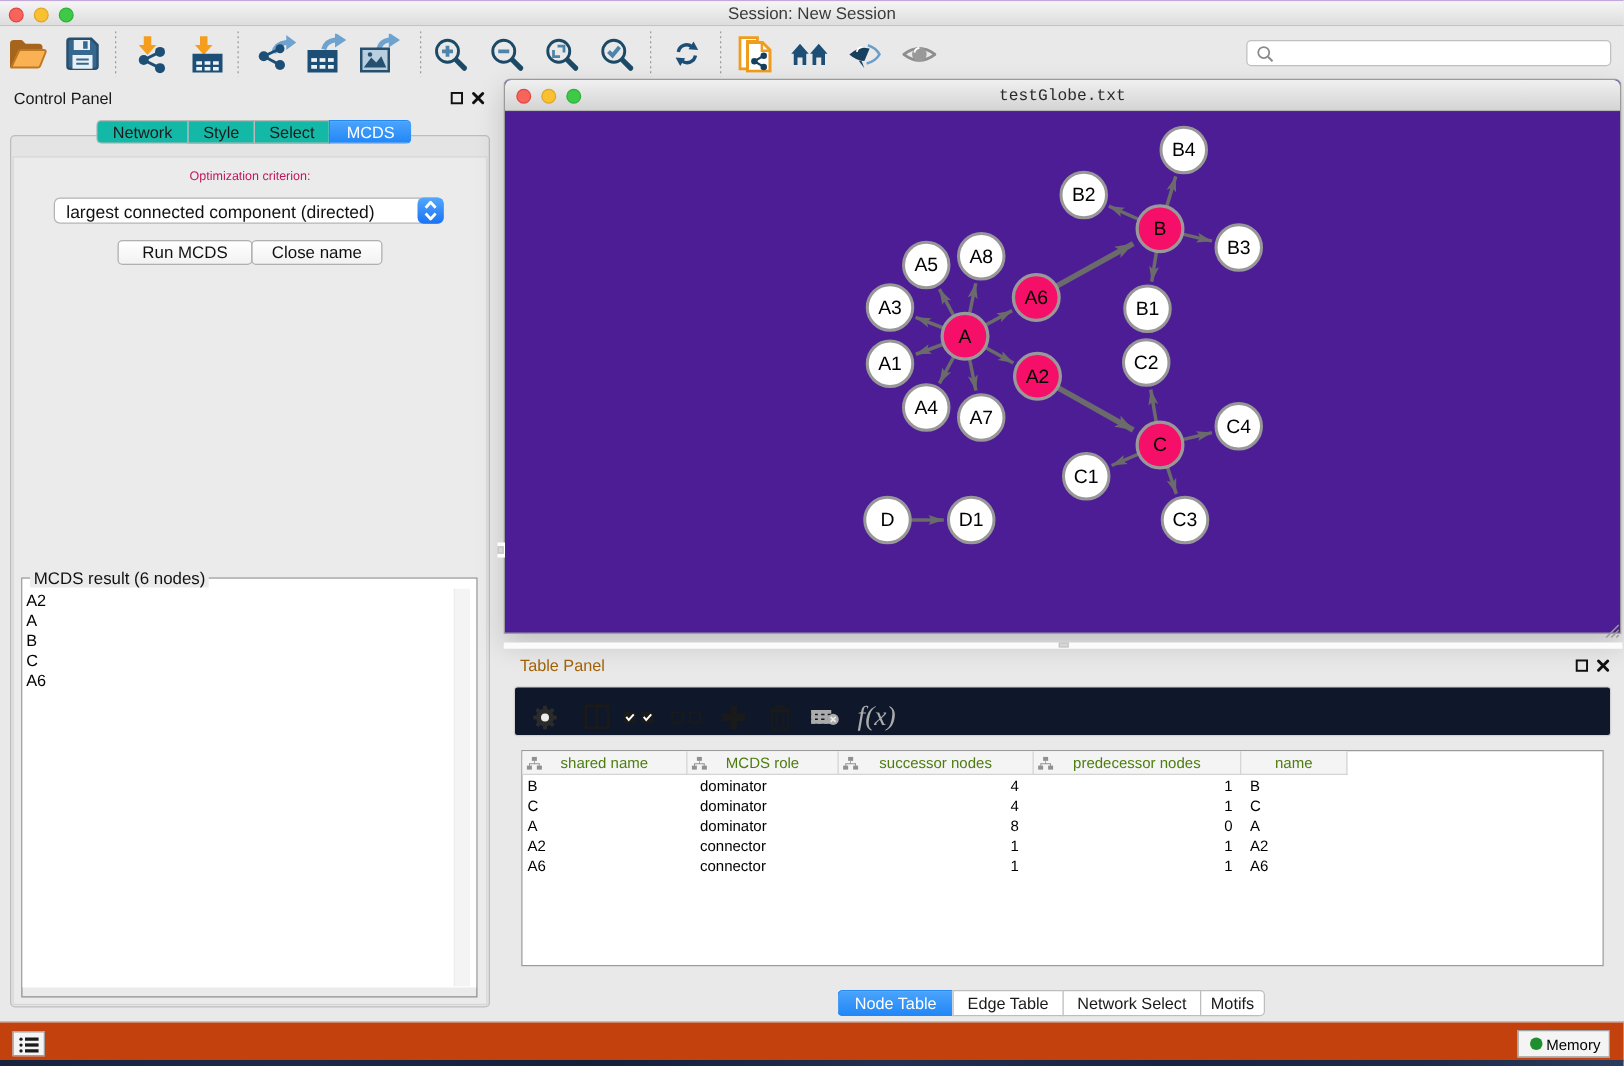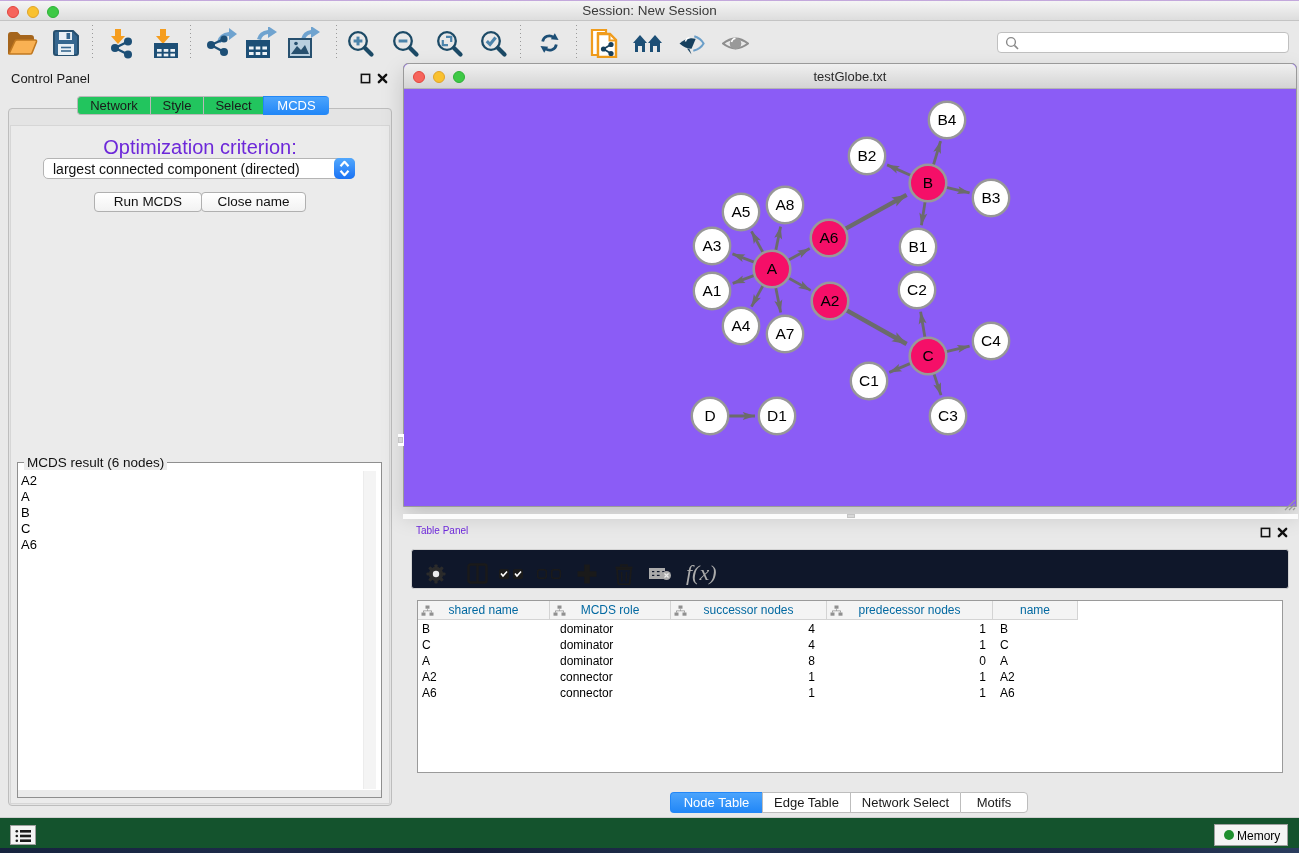--- a/index.html
+++ b/index.html
@@ -18,63 +18,63 @@
   background-image:linear-gradient(#9a9a9a 1.5px, transparent 1.5px); background-size:1px 4px; }
 .ticon { position:absolute; top:0; }
 #searchbox { position:absolute; left:997px; top:11px; width:292px; height:21px; background:#fff;
   border:1px solid #c0c0c0; border-radius:4px; }
 
 #cp-title { left:11px; top:71px; font-size:13px; color:#1a1a1a; }
 #cp-box { left:8px; top:108px; width:384px; height:698px; background:#e4e4e4;
   border:1px solid #bdbdbd; border-radius:4px; }
 #cp-inner { left:10px; top:125px; width:380px; height:679px; background:#ebebeb; border:1px solid #d6d6d6;}
 #tabs { left:77px; top:96px; height:19px; display:flex; font-size:13px; }
-.tab { background:#22c55e; border:1px solid #b9b9b9; border-right:none; color:#1a1a1a;
+.tab { background:#14b8a6; border:1px solid #b9b9b9; border-right:none; color:#1a1a1a;
   display:flex; align-items:center; justify-content:center; height:19px; }
 .tab.first { border-radius:4px 0 0 4px; }
 .tab.sel { background:linear-gradient(#4ba4fc,#2287f7); color:#fff; border-color:#2287f7;
   border-radius:0 4px 4px 0; }
-#opt-label { left:0px; top:136px; width:400px; text-align:center; font-size:20px; color:#6d28d9; }
+#opt-label { left:0px; top:136px; width:400px; text-align:center; font-size:10px; color:#be185d; }
 #dropdown { left:43px; top:158px; width:312px; height:21px; background:#fff;
   border:1px solid #b4b4b4; border-radius:5px; font-size:14px; color:#111; }
 #dropdown .txt { position:absolute; left:9px; top:2px; }
 #dd-btn { position:absolute; right:-1px; top:-1px; width:21px; height:21px; border-radius:5px;
   background:linear-gradient(#52a8fd,#1a72f4); }
 .btn { position:absolute; height:20px; background:linear-gradient(#ffffff,#f2f2f2); border:1px solid #b0b0b0;
   border-radius:4px; font-size:13.5px; color:#111; text-align:center; line-height:18px; }
 #fieldset { left:17px; top:462px; width:365px; height:336px; border:1px solid #8f8f8f; }
 #fs-white { left:18px; top:463px; width:363px; height:327px; background:#fff; }
 #fs-legend { left:24px; top:455px; background:#ebebeb; padding:0 3px; font-size:13.5px; color:#111; }
 #fs-list { left:21px; top:473px; font-size:13px; color:#000; line-height:16px; }
 #fs-scroll { left:363px; top:471px; width:13px; height:318px; background:#f4f4f4; border-left:1px solid #ececec;}
 
-#net-win { left:403px; top:63px; width:894px; height:444px; background:#8b5cf6;
-  border:1px solid #9a9a9a; border-radius:5px 5px 0 0; box-shadow:0 9px 22px rgba(0,0,0,.17); }
+#net-win { left:403px; top:63px; width:894px; height:444px; background:#4c1d95;
+  border:1px solid #9a9a9a; border-radius:5px 5px 0 0; box-shadow:0 9px 22px rgba(0,0,0,.17);font-family:Liberation Mono, monospace; }
 #net-title { position:absolute; left:0; top:0; width:100%; height:25px;
   background:linear-gradient(#f0f0f0,#d4d4d4); border-bottom:1px solid #b4b4b4;
   border-radius:5px 5px 0 0; }
 #net-title .title { text-align:center; font-size:13px; color:#2a2a2a; line-height:25px; }
 
-#tp-title { left:416px; top:525px; font-size:10px; color:#6d28d9; }
+#tp-title { left:416px; top:525px; font-size:13px; color:#a16207; }
 #tp-toolbar { left:411px; top:549px; width:878px; height:40px; background:#0f172a;
   border:1px solid #d2d2d2; border-radius:3px; }
 #tp-table { left:417px; top:600px; width:866px; height:173px; background:#fff; border:1px solid #9a9a9a; }
 #tp-header { position:absolute; left:0; top:0; height:19px; width:660px; display:flex;
-  background:#f4f4f4; font-size:12px; color:#0369a1; }
+  background:#f4f4f4; font-size:12px; color:#4d7c0f; }
 .hcell { border-right:1px solid #d4d4d4; border-bottom:1px solid #d4d4d4; height:19px;
   display:flex; align-items:center; justify-content:center; position:relative; }
 .trow { position:absolute; font-size:12px; color:#000; height:16px; line-height:16px; }
 .hicon { position:absolute; left:3px; top:4px; }
 #bot-tabs { left:670px; top:792px; height:21px; display:flex; font-size:13px; }
 .btab { background:#fff; border:1px solid #bdbdbd; border-right:none; color:#1a1a1a;
   display:flex; align-items:center; justify-content:center; height:21px; }
 .btab.sel { background:linear-gradient(#4ba4fc,#2287f7); color:#fff; border-color:#2287f7; border-radius:4px 0 0 4px; }
 .btab.last { border-right:1px solid #bdbdbd; border-radius:0 4px 4px 0; }
 
-#statusbar { left:0; top:817px; width:1299px; height:32px; background:#14532d; border-top:1px solid #cfcfcf; }
+#statusbar { left:0; top:817px; width:1299px; height:32px; background:#c2410c; border-top:1px solid #cfcfcf; }
 #list-btn { position:absolute; left:10px; top:7px; width:26px; height:20px; background:#f4f4f4;
   border:1px solid #9f9f9f; }
 #mem-btn { position:absolute; left:1214px; top:6px; width:74px; height:22px; background:#f4f4f4;
   border:1px solid #9f9f9f; font-size:12px; color:#000; }
 #bottom-strip { left:0; top:848px; width:1299px; height:5px; background:linear-gradient(90deg,#16233e 0%,#1c2a48 18%,#141f38 36%,#20304e 55%,#172441 72%,#1d2b47 88%,#2a3c5e 100%); }
 </style>
 </head>
 <body>
 <div class="abs" id="topline"></div>
 <div class="abs" id="titlebar">
@@ -473,21 +473,21 @@
   <div class="trow" style="left:582px; top:20px;">B</div>
   <div class="trow" style="left:582px; top:36px;">C</div>
   <div class="trow" style="left:582px; top:52px;">A</div>
   <div class="trow" style="left:582px; top:68px;">A2</div>
   <div class="trow" style="left:582px; top:84px;">A6</div>
 </div>
 <div class="abs" id="bot-tabs">
   <div class="btab sel" style="width:92px;">Node Table</div>
   <div class="btab" style="width:88px;">Edge Table</div>
   <div class="btab" style="width:110px;">Network Select</div>
-  <div class="btab last" style="width:68px;">Motifs</div>
+  <div class="btab last" style="width:52px;">Motifs</div>
 </div>
 <div class="abs" id="statusbar">
   <div id="list-btn">
       <svg style="position:absolute;left:4px;top:3px;" width="16" height="14" viewBox="0 0 16 14">
     <g fill="#1a1a1a">
       <rect x="0.5" y="1" width="2.6" height="2.6" rx="1.3"></rect>
           <rect x="5" y="1" width="11" height="2.6"></rect>
       <rect x="0.5" y="5.7" width="2.6" height="2.6" rx="1.3"></rect>
           <rect x="5" y="5.7" width="11" height="2.6"></rect>
       <rect x="0.5" y="10.4" width="2.6" height="2.6" rx="1.3"></rect>

